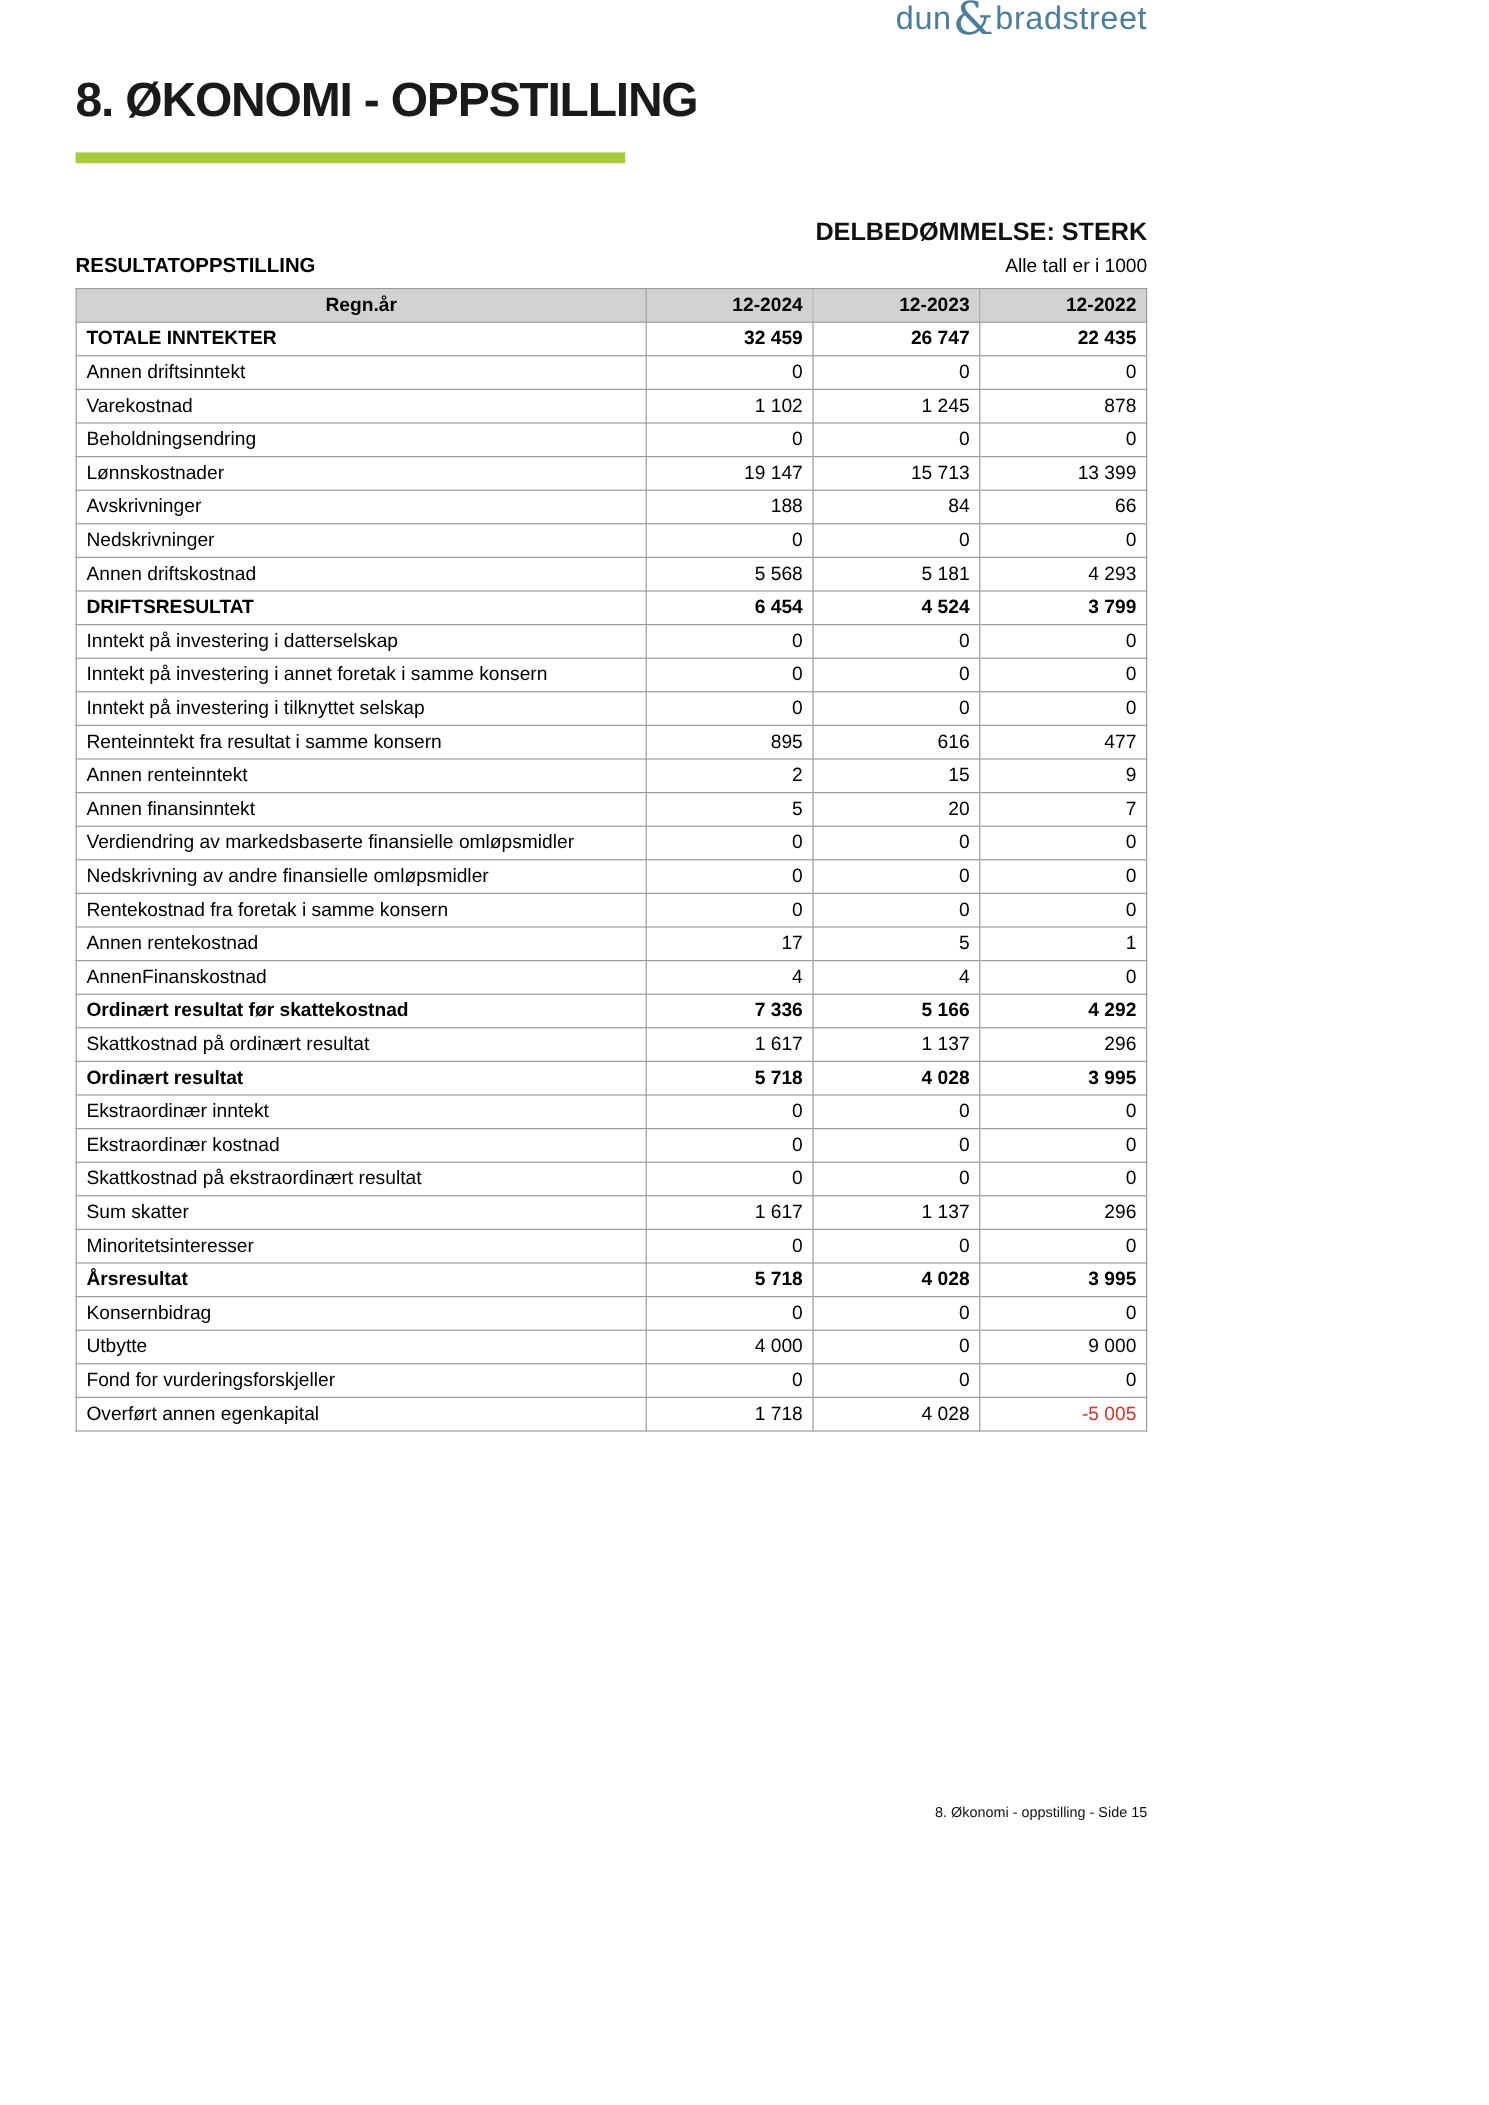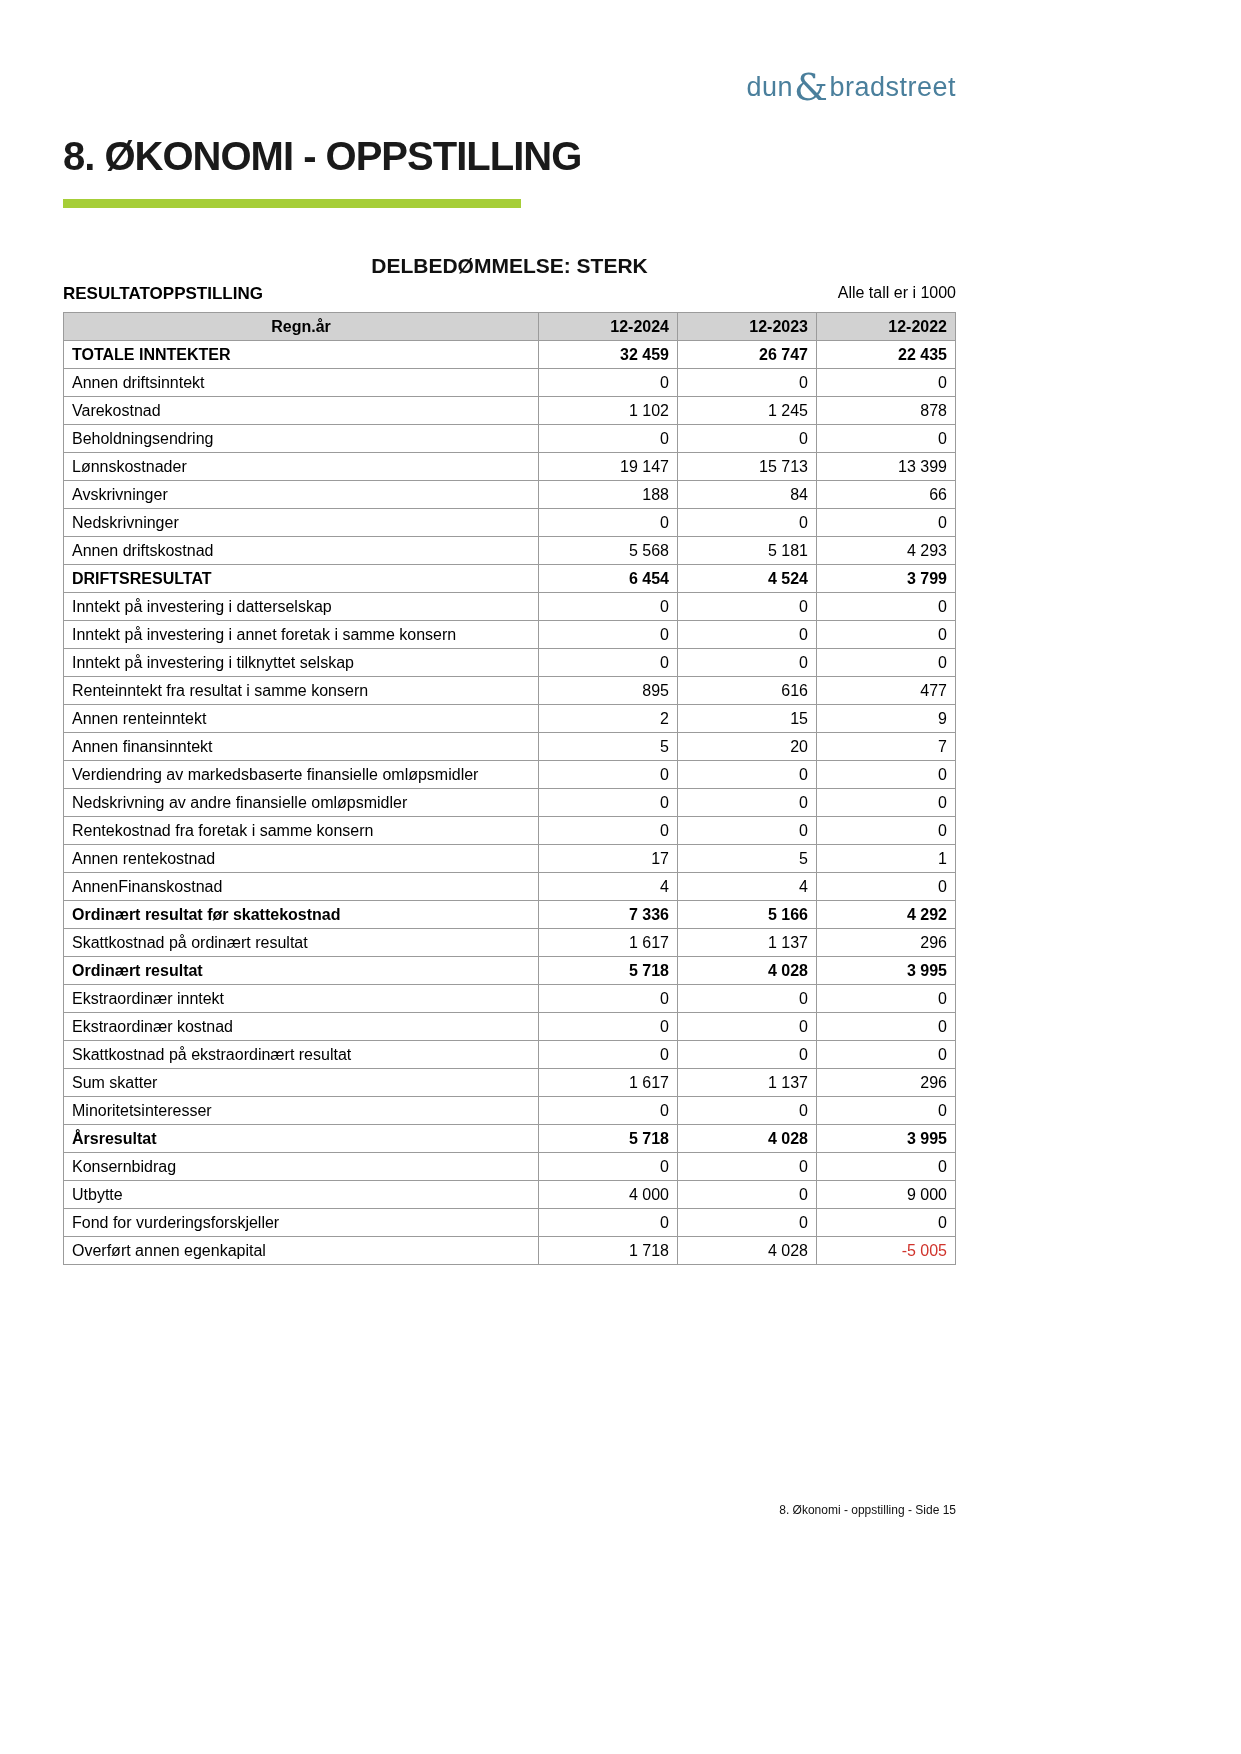--- a/index.html
+++ b/index.html
@@ -11,21 +11,21 @@
     color: #000;
     overflow: hidden;
   }
   .page { position: absolute; inset: 0; background: #fff; }
   .content {
     position: absolute;
     left: 63px; top: 0;
     width: 893px;
   }
   
-  .logo-wrap { padding-top: 72px; text-align: right; }
+  .logo-wrap { text-align: right; }
   .logo {
     display: inline-block;
     color: var(--logo-teal, #4a7f9c);
     font-size: 27px;
     letter-spacing: 0.5px;
     white-space: nowrap;
   }
   .logo .amp {
     font-family: "DejaVu Serif", serif;
     font-size: 38px;
@@ -41,30 +41,30 @@
     letter-spacing: -1px;
     color: #1a1a1a;
   }
   .accent-bar {
     margin-top: 20px;
     width: 458px; height: 9px;
     background: var(--accent-green, #a6ce38);
   }
   .assessment {
     margin-top: 46px;
-    text-align: center;
+    text-align: right;
     font-size: 21px;
     font-weight: 700;
     color: #111;
   }
   .table-caption-row {
     margin-top: 6px;
     display: flex;
     justify-content: space-between;
-    align-items: flex-start;
+    align-items: flex-end;
   }
   .section-heading { font-size: 17px; font-weight: 700; }
   .units-note { font-size: 16px; }
   
   table.fin {
     margin-top: 8px;
     width: 100%;
     border-collapse: collapse;
     table-layout: fixed;
     font-size: 16px;

